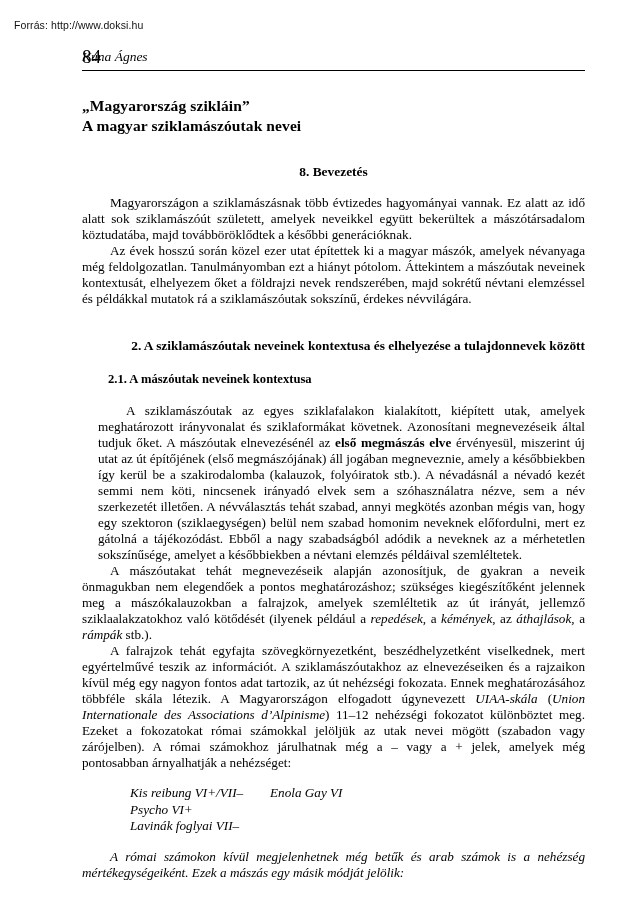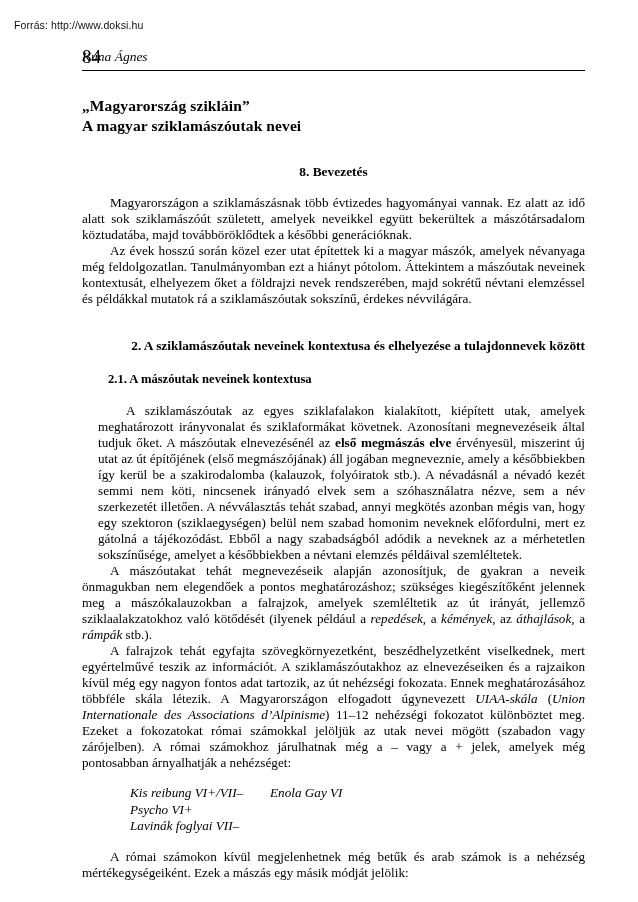--- a/index.html
+++ b/index.html
@@ -137,20 +137,21 @@
     line-height: 16.6px;
   }
   .verse-row {
     display: flex;
   }
   .verse-col-a { width: 140px; }
   .verse-col-b { width: 180px; }
 
   p.tail {
     margin-top: 14px;
+    font-style: italic;
   }
 
   i, em { font-style: italic; }
   b, strong { font-weight: bold; }
 </style>
 </head>
 <body>
 
 <div class="page">
 

